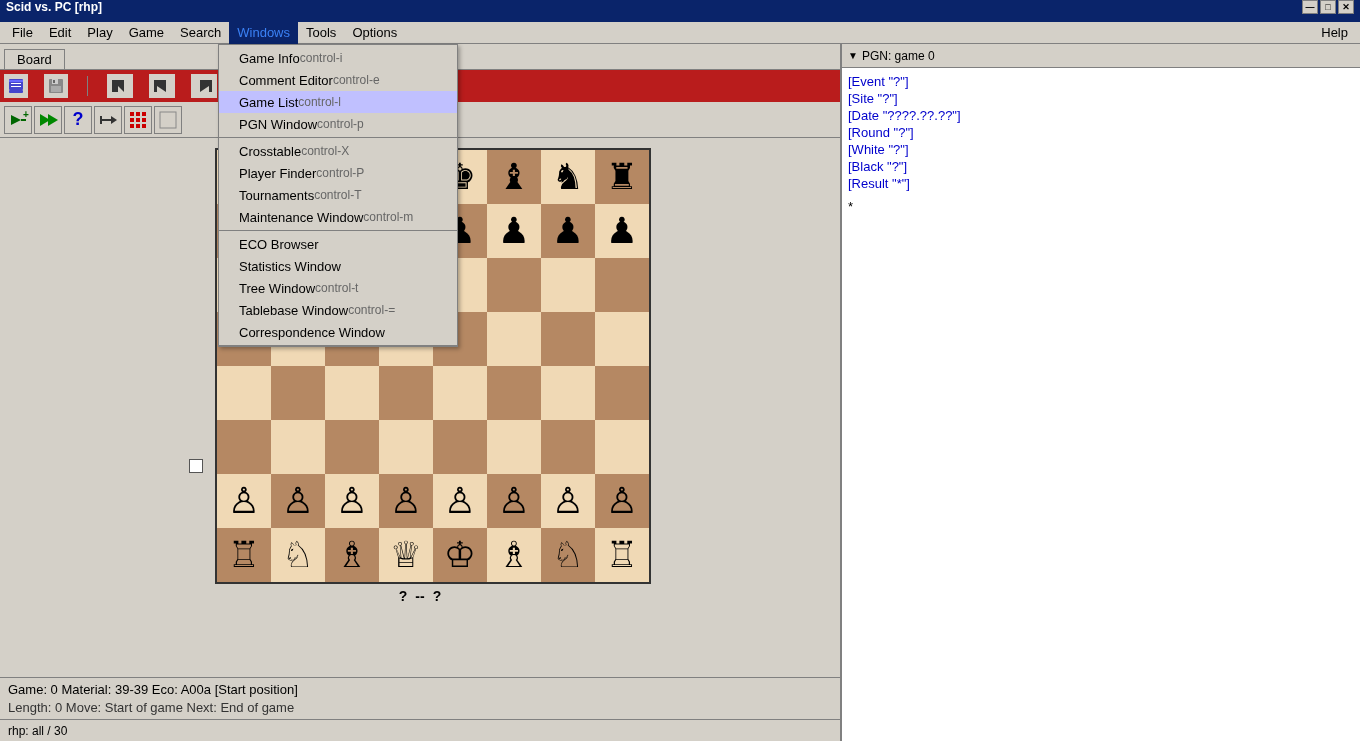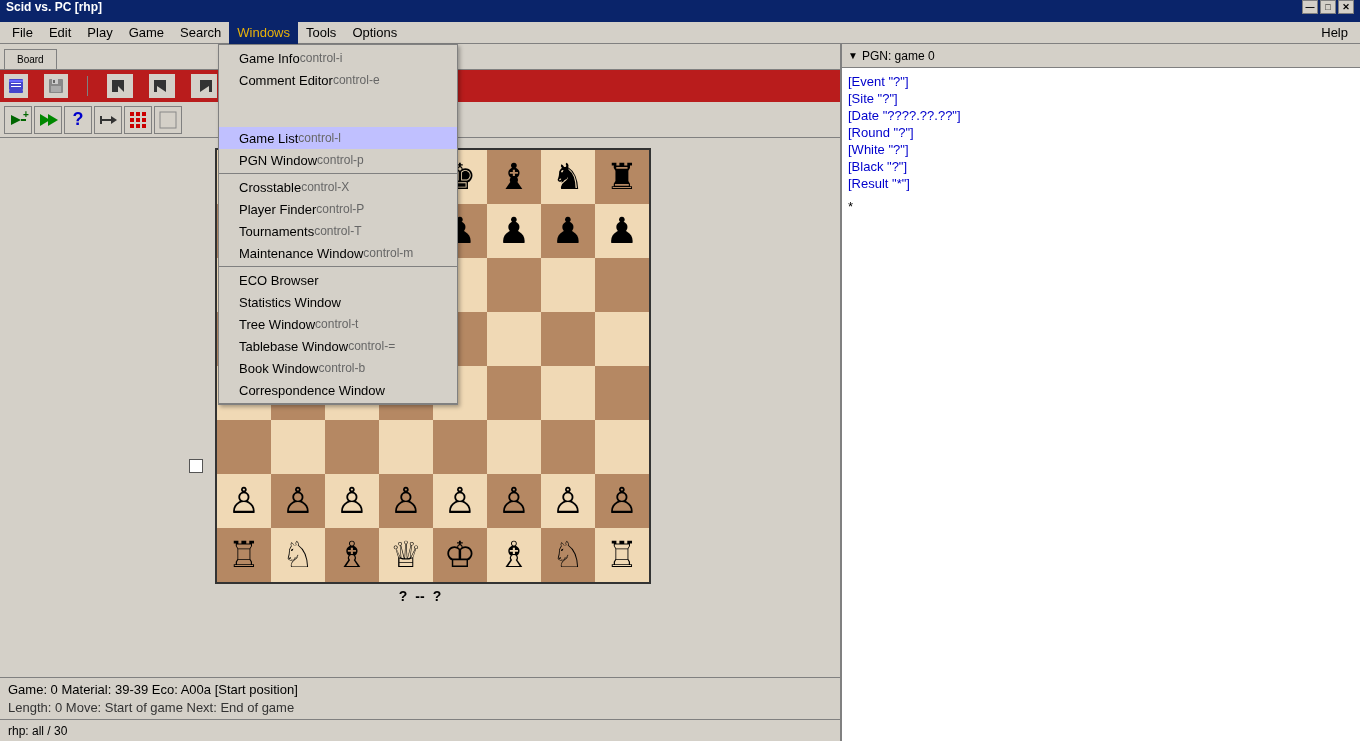--- a/index.html
+++ b/index.html
@@ -40,21 +40,21 @@
       padding: 2px 8px;
       cursor: pointer;
       font-size: 13px;
       height: 40px;
       display: flex; align-items: center;
     }
     .menu-item:hover, .menu-item.active {
       background: #0a246a;
       color: white;
     }
-    .menu-item.active { background: #0a246a; color: #eab308; }
+    .menu-item.active { background: #0a246a; color: #3b82f6; }
 
     
     #main-content {
       display: flex;
       height: calc(741px - 44px);
     }
 
     
     #left-panel {
       width: 840px;
@@ -70,21 +70,21 @@
       align-items: flex-end;
       padding: 0 4px;
       border-bottom: 1px solid #808080;
     }
     .tab {
       padding: 3px 12px;
       background: #d4d0c8;
       border: 1px solid #808080;
       border-bottom: none;
       cursor: pointer;
-      font-size: 10px;
+      font-size: 13px;
       height: 20px;
       display: flex; align-items: center;
     }
     .tab.active {
       background: #d4d0c8;
       font-weight: normal;
     }
 
     
     #toolbar {
@@ -225,21 +225,20 @@
       display: flex;
       align-items: center;
       justify-content: flex-start;
       padding: 3px 16px 3px 20px;
       cursor: pointer;
       font-size: 13px;
       height: 22px;
     }
     .dropdown-item.selected {
       background: #c0c0ff;
-      margin-top: 36px;
     }
     .dropdown-item .shortcut { color: #666; font-size: 12px; }
 
     
     #toolbar-top {
       background: #b91c1c;
       height: 32px;
       display: flex;
       align-items: center;
       padding: 2px 4px;
@@ -330,24 +329,20 @@
     </div>
     <div class="dropdown-item">
       <span>Tree Window</span>
       <span class="shortcut">control-t</span>
     </div>
     <div class="dropdown-item">
       <span>Tablebase Window</span>
       <span class="shortcut">control-=</span>
     </div>
     <div class="dropdown-item">
-      <span>Book Window</span>
-      <span class="shortcut">control-b</span>
-    </div>
-    <div class="dropdown-item">
       <span>Correspondence Window</span>
       <span class="shortcut"></span>
     </div>
   </div>
 </div>
 
 <div id="main-content">
 
   <div id="left-panel">
 

